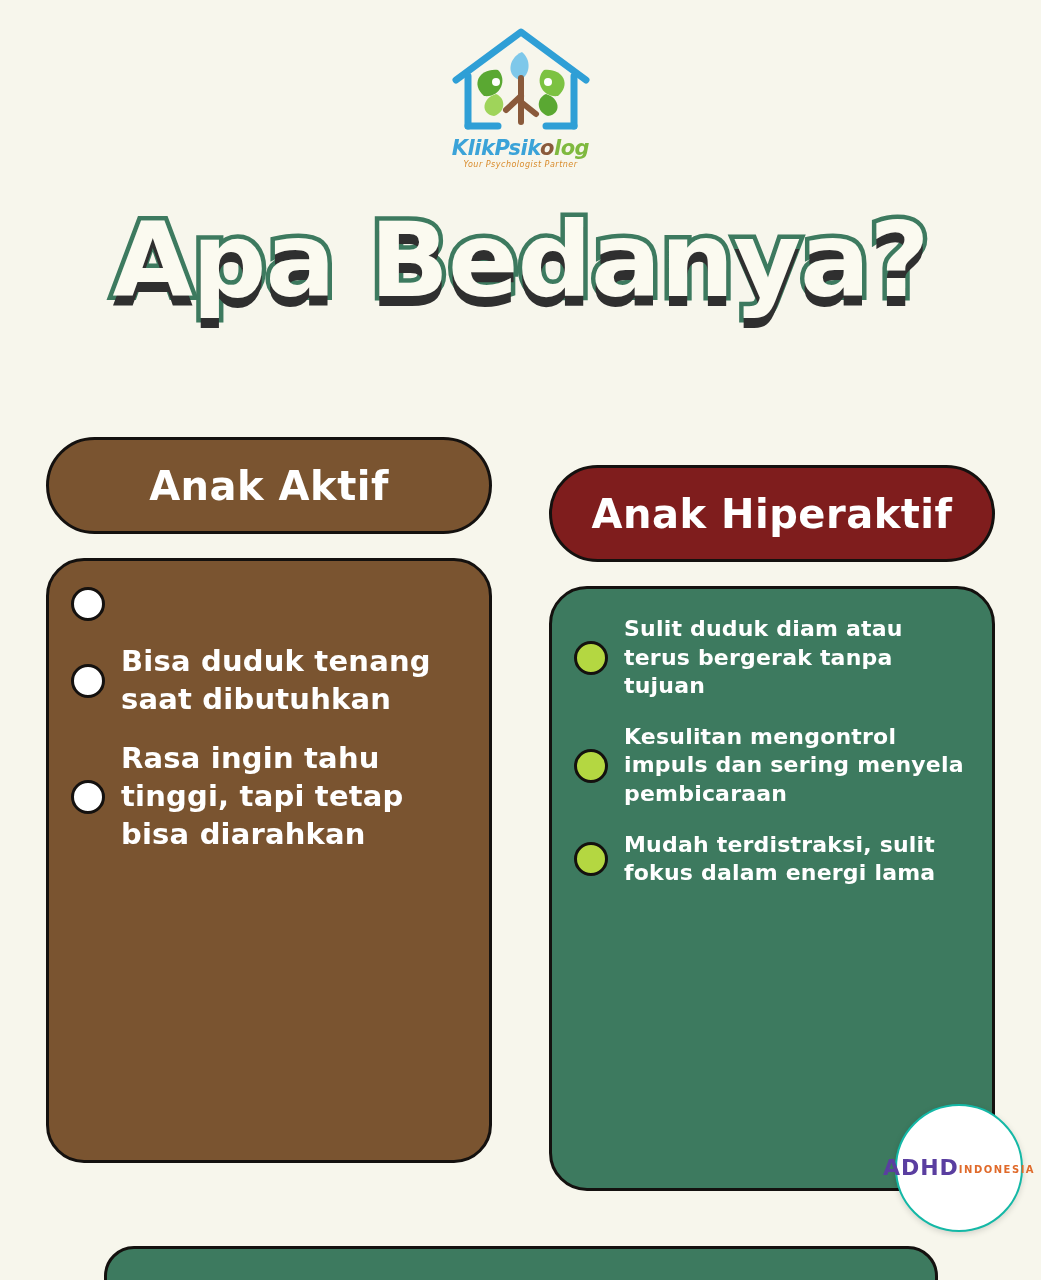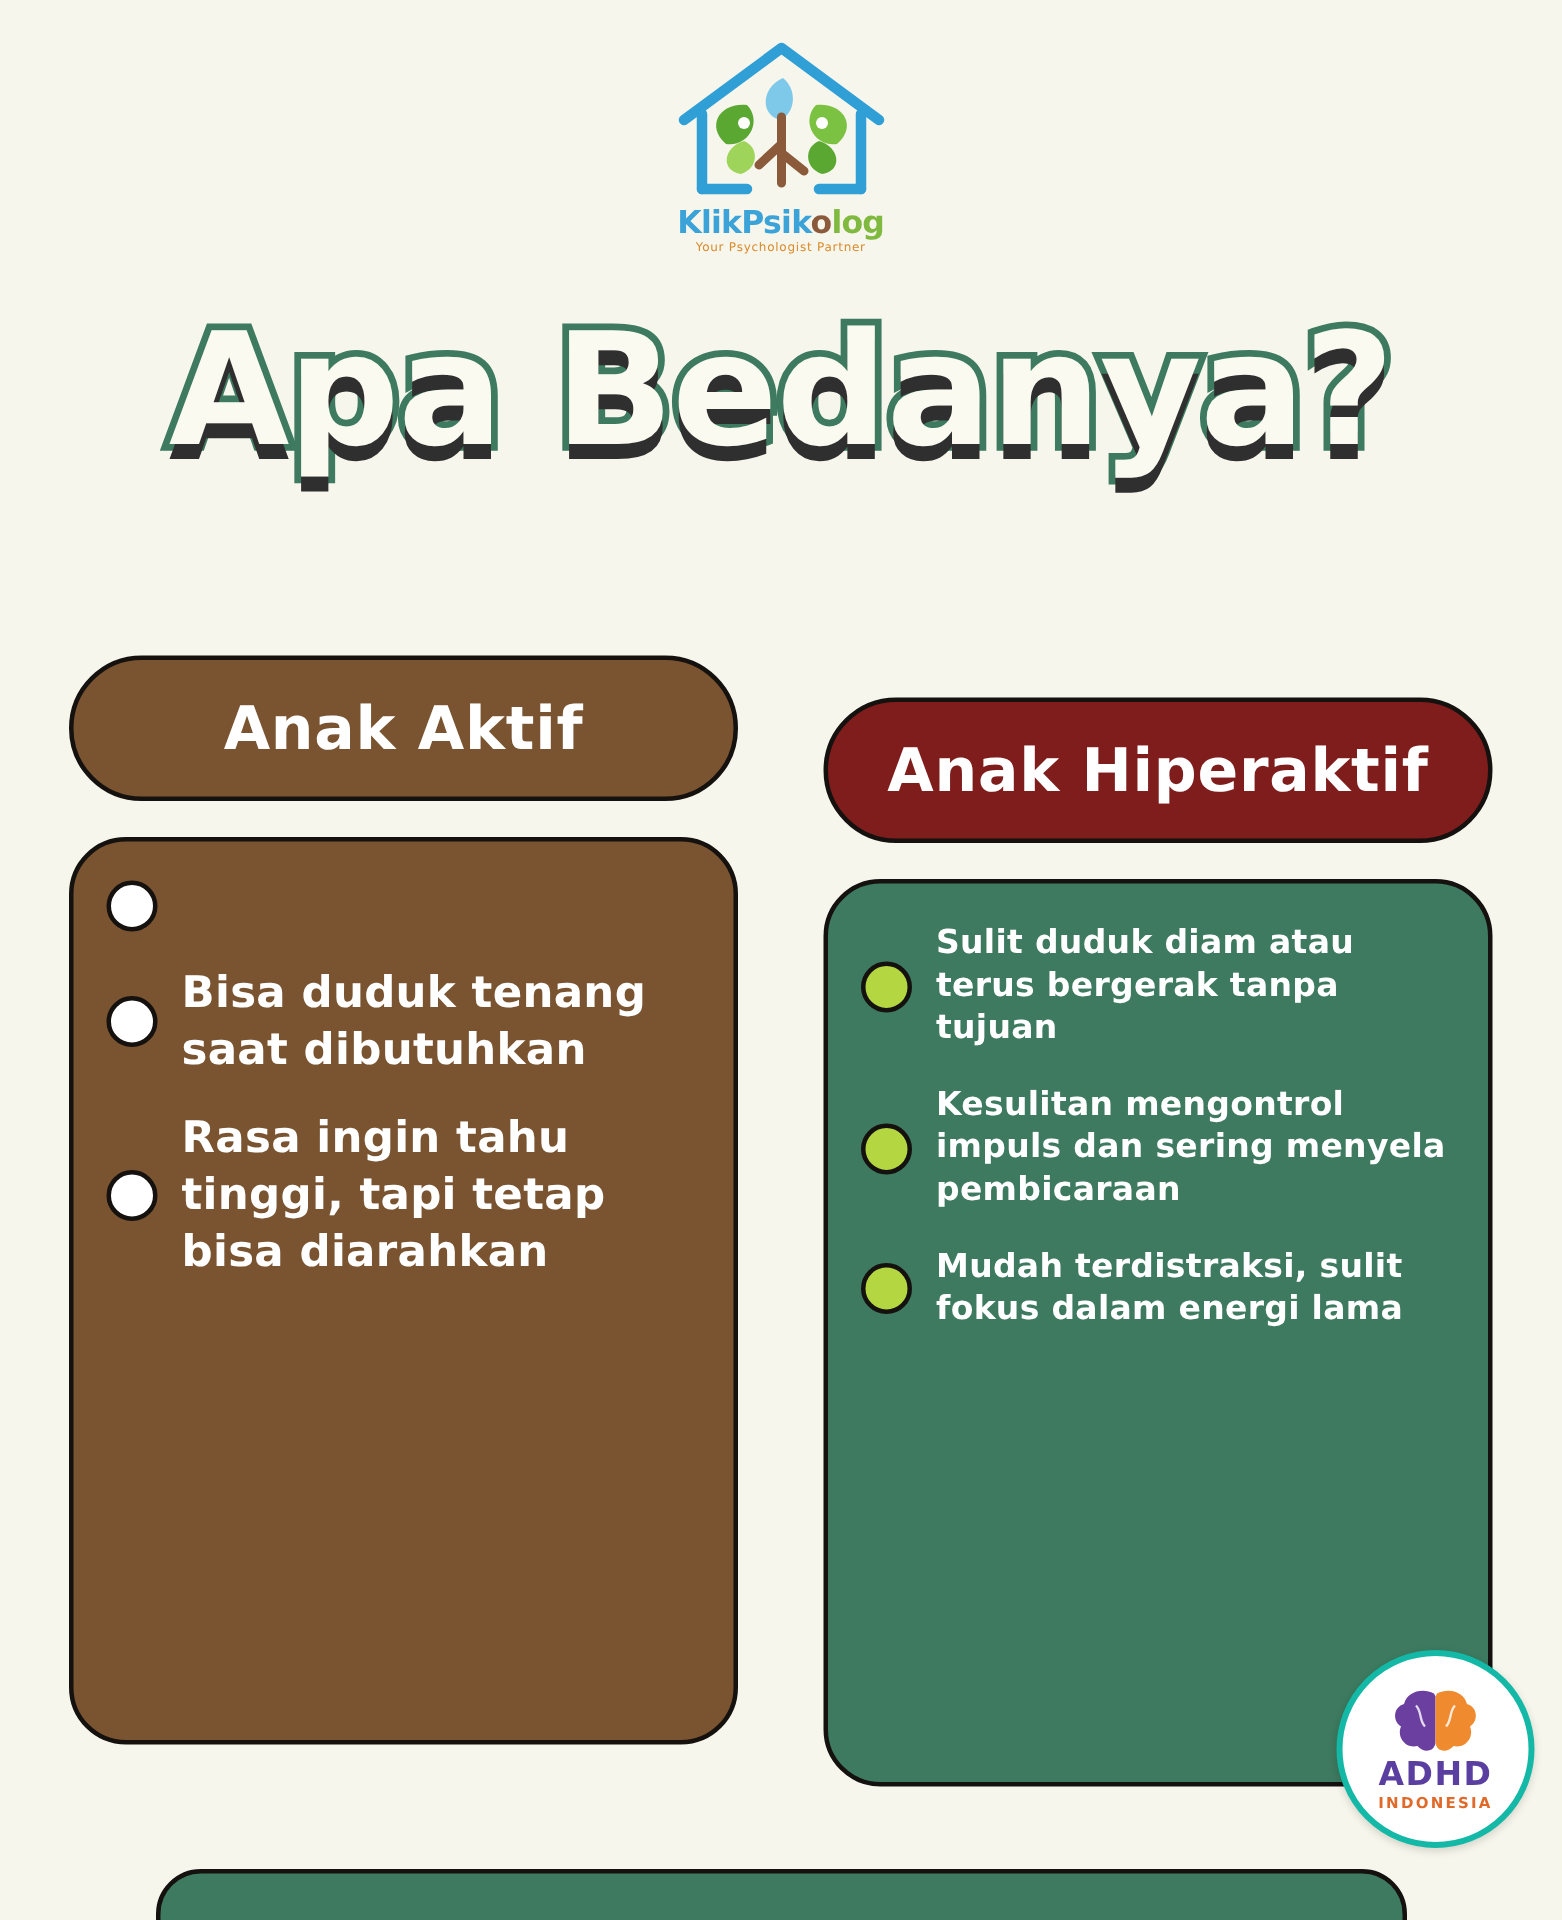--- a/index.html
+++ b/index.html
@@ -20,20 +20,21 @@
   .logo-wrap {
     position: absolute;
     top: 18px;
     left: 0;
     width: 1041px;
     height: 160px;
     display: flex;
     flex-direction: column;
     align-items: center;
     justify-content: flex-start;
+    font-style: italic;
   }
   .logo-mark {
     position: relative;
     width: 170px;
     height: 120px;
   }
   .logo-text {
     position: absolute;
     top: 118px;
     left: 50%;
@@ -149,23 +150,23 @@
 
   
   .badge {
     position: absolute;
     right: 18px;
     bottom: 48px;
     width: 124px;
     height: 124px;
     border-radius: 50%;
     background: #ffffff;
-    border: 4px solid #14b8a6;
-    display: flex;
-    flex-direction: column;
+    border: 2px solid #14b8a6;
+    display: flex;
+    flex-direction: row;
     align-items: center;
     justify-content: center;
     box-shadow: 0 2px 6px rgba(0,0,0,.15);
   }
   .badge .brain { width: 62px; height: 46px; margin-bottom: 2px; }
   .badge .b1 {
     font-family: "DejaVu Sans", sans-serif;
     font-weight: bold;
     font-size: 22px;
     color: #5a3ea0;

